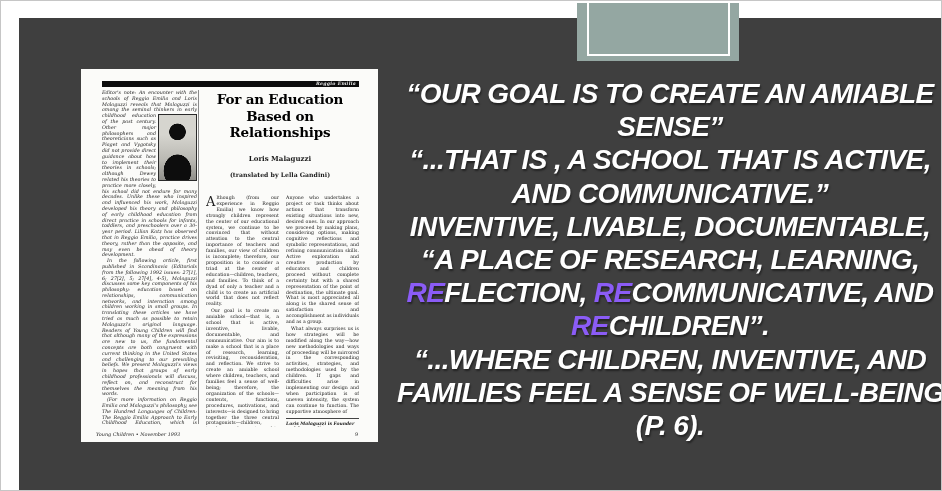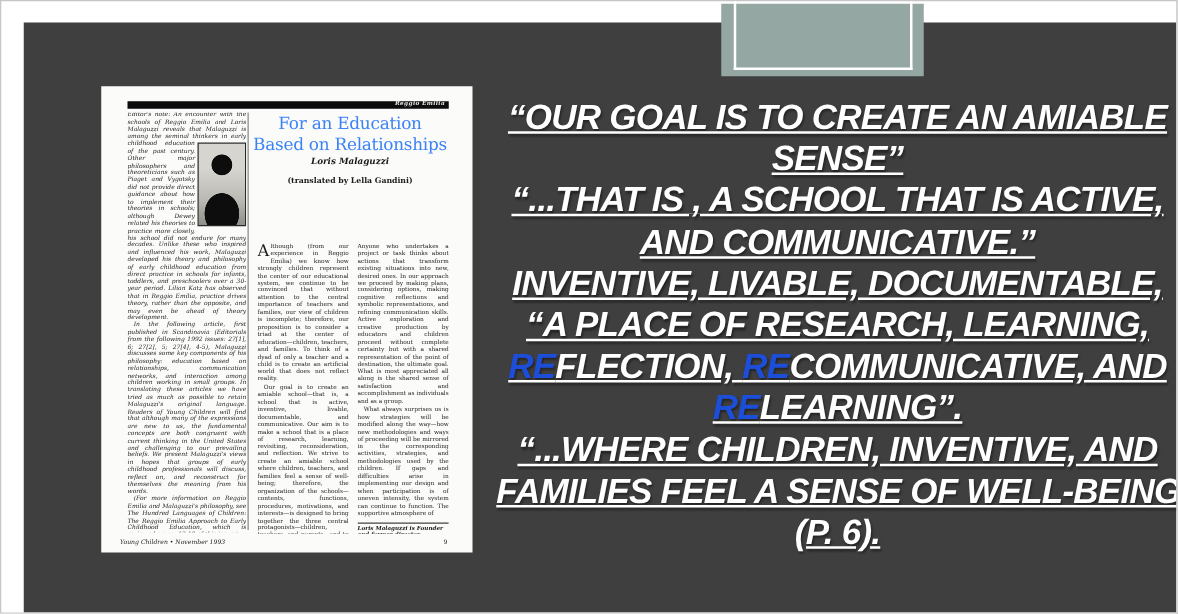--- a/index.html
+++ b/index.html
@@ -21,44 +21,44 @@
     font-size:4.8px;line-height:5.8px;font-style:italic;text-align:justify;}
   .ed-note .blockpara{display:block;text-indent:5px;}
   .photo{float:right;width:39px;height:67px;margin:1px 0 2px 2px;border:1px solid #2a2a2a;
     box-sizing:border-box;
     background:
       radial-gradient(circle 9px at 50% 26%, #0d0d0d 0 8px, rgba(0,0,0,0) 8.6px),
       radial-gradient(ellipse 22px 26px at 50% 86%, #0d0d0d 0 62%, rgba(0,0,0,0) 64%),
       linear-gradient(#d6d5cf 0 30%, #b9b8b2 70%, #8f8e89);}
   .vrule{position:absolute;left:117px;top:21px;width:1px;height:334px;background:#8a8a8a;}
   .title-block{position:absolute;left:120px;top:22px;width:158px;text-align:center;}
-  .doc-title{font-size:13.5px;line-height:16.5px;font-weight:normal;color:#3b82f6;
+  .doc-title{font-size:13.5px;line-height:16.5px;font-weight:bold;color:#000000;
     letter-spacing:-.2px;}
-  .doc-author{font-size:7px;font-weight:bold;font-style:italic;}
+  .doc-author{margin-top:13px;font-size:7px;font-weight:bold;}
   .doc-translator{margin-top:8px;font-size:6.2px;font-weight:bold;}
   .col{position:absolute;top:126px;width:73px;height:232px;overflow:hidden;
     font-size:4.7px;line-height:5.9px;text-align:justify;}
   .col p{margin:0;}
   .col p + p{text-indent:5px;margin-top:1px;}
   .col-mid{left:125px;}
   .col-right{left:205px;}
   .dropcap{float:left;font-size:13px;line-height:11px;padding:1px 1px 0 0;font-weight:400;}
   .bio{margin-top:3px;border-top:1px solid #444;padding-top:2px;
     font-weight:bold;font-style:italic;font-size:4.5px;line-height:5.5px;text-align:left;}
   .doc-footer{position:absolute;left:15px;right:20px;top:362px;display:flex;
     justify-content:space-between;font-size:4.9px;}
   .footer-left{font-style:italic;}
   .footer-page{font-style:normal;}
   
   .quote{position:absolute;left:396px;top:76px;width:546px;text-align:center;color:#ffffff;
     font-family:"Liberation Sans",sans-serif;font-style:italic;font-weight:700;
     font-size:28px;line-height:33.2px;letter-spacing:-.6px;
     text-shadow:1px 2px 2px rgba(0,0,0,.45);}
-  .q-line{white-space:nowrap;text-decoration:underline;}
-  .q-red{color:#1d4ed8;}
+  .q-line{white-space:nowrap;}
+  .q-red{color:#8b5cf6;}
 </style>
 </head>
 <body>
 
 <div class="canvas">
   <div class="slide-bg"></div>
 
   <div class="accent-box">
     <div class="accent-inner"></div>
   </div>
@@ -104,19 +104,19 @@
 
   <div class="quote">
     <div>
         <div class="q-line"><span>“OUR GOAL IS TO CREATE AN AMIABLE</span></div>
         <div class="q-line"><span>SENSE”</span></div>
         <div class="q-line"><span>“...THAT IS , A SCHOOL THAT IS ACTIVE,</span></div>
         <div class="q-line"><span>AND COMMUNICATIVE.”</span></div>
         <div class="q-line"><span>INVENTIVE, LIVABLE, DOCUMENTABLE,</span></div>
         <div class="q-line"><span>“A PLACE OF RESEARCH, LEARNING,</span></div>
         <div class="q-line"><span class="q-red">RE</span><span>FLECTION, </span><span class="q-red">RE</span><span>COMMUNICATIVE, AND</span></div>
-        <div class="q-line"><span class="q-red">RE</span><span>LEARNING”.</span></div>
+        <div class="q-line"><span class="q-red">RE</span><span>CHILDREN”.</span></div>
         <div class="q-line"><span>“...WHERE CHILDREN, INVENTIVE, AND</span></div>
         <div class="q-line"><span>FAMILIES FEEL A SENSE OF WELL-BEING”</span></div>
         <div class="q-line"><span>(P. 6).</span></div>
       </div>
   </div>
 </div>
 
 </body></html>

